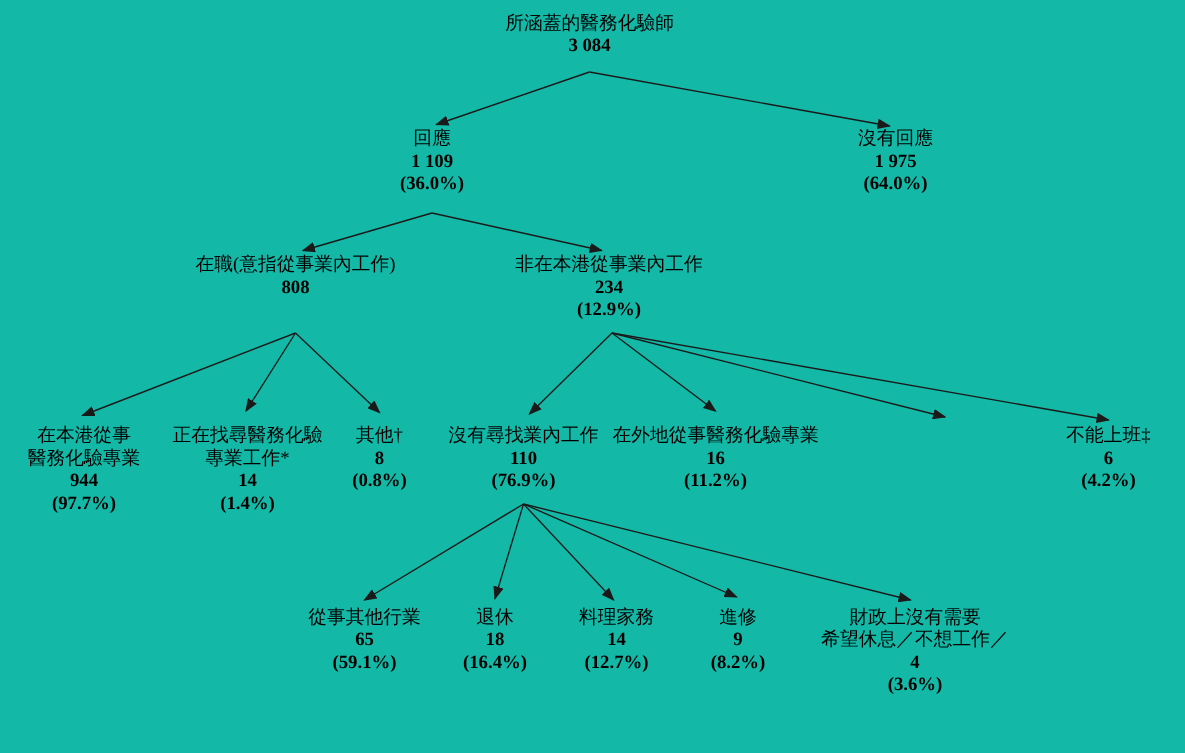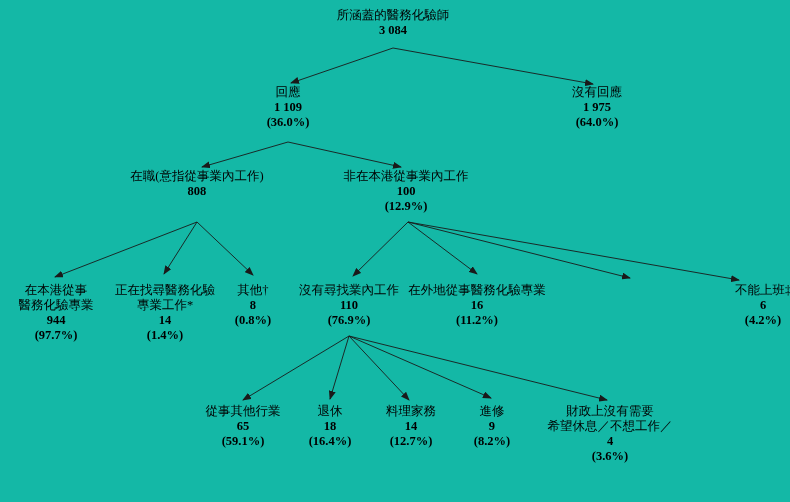--- a/index.html
+++ b/index.html
@@ -81,21 +81,21 @@
     <div class="cnt">1 975</div>
     <div class="pct">(64.0%)</div>
   </div>
 
   <div class="node" style="left:197px; top:169px;">
     <div class="lbl">在職(意指從事業內工作)</div>
     <div class="cnt">808</div>
   </div>
   <div class="node" style="left:406px; top:169px;">
     <div class="lbl">非在本港從事業內工作</div>
-    <div class="cnt">100</div>
+    <div class="cnt">234</div>
     <div class="pct">(12.9%)</div>
   </div>
 
   <div class="node" style="left:56px; top:283px;">
     <div class="lbl">在本港從事</div>
     <div class="lbl">醫務化驗專業</div>
     <div class="cnt">944</div>
     <div class="pct">(97.7%)</div>
   </div>
   <div class="node" style="left:165px; top:283px;">
@@ -112,21 +112,21 @@
   <div class="node" style="left:349px; top:283px;">
     <div class="lbl">沒有尋找業內工作</div>
     <div class="cnt">110</div>
     <div class="pct">(76.9%)</div>
   </div>
   <div class="node" style="left:477px; top:283px;">
     <div class="lbl">在外地從事醫務化驗專業</div>
     <div class="cnt">16</div>
     <div class="pct">(11.2%)</div>
   </div>
-  <div class="node" style="left:739px; top:283px;margin-left:24px;">
+  <div class="node" style="left:739px; top:283px;">
     <div class="lbl">不能上班‡</div>
     <div class="cnt">6</div>
     <div class="pct">(4.2%)</div>
   </div>
 
   <div class="node" style="left:243px; top:404px;">
     <div class="lbl">從事其他行業</div>
     <div class="cnt">65</div>
     <div class="pct">(59.1%)</div>
   </div>

